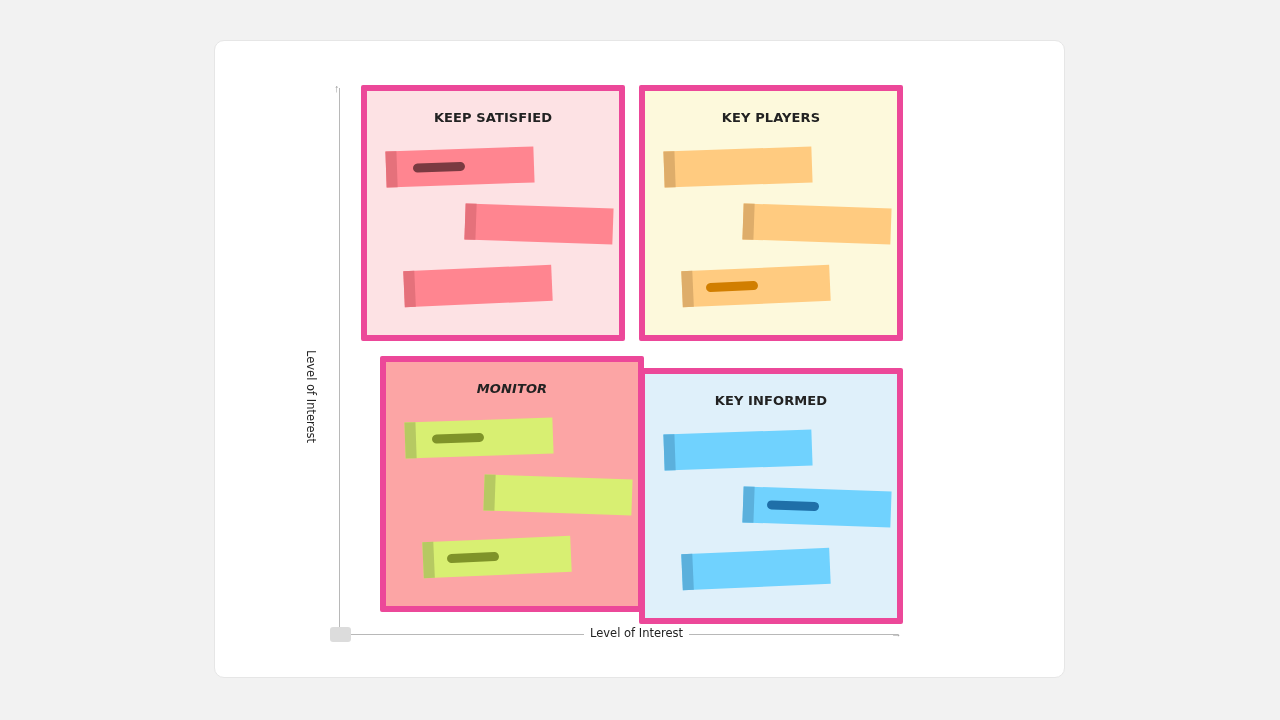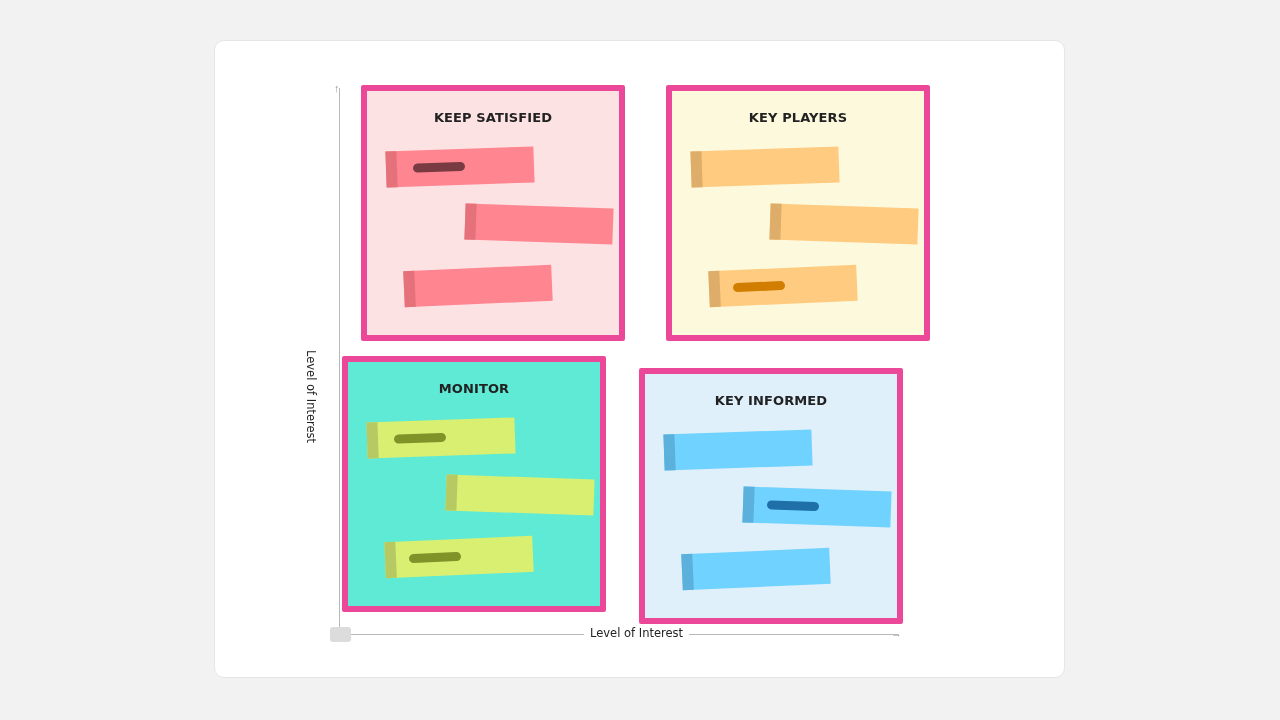--- a/index.html
+++ b/index.html
@@ -37,34 +37,34 @@
       <div class="tab" style="background: rgb(229, 113, 123);"></div>
       <div class="line" style="left: 27px; background: rgb(122, 58, 65);"></div>
     </div>
     <div class="note" style="left: 98px; top: 115px; background: rgb(255, 133, 144); transform: rotate(2deg);">
       <div class="tab" style="background: rgb(229, 113, 123);"></div>
     </div>
     <div class="note" style="left: 37px; top: 177px; background: rgb(255, 133, 144); transform: rotate(-2.5deg);">
       <div class="tab" style="background: rgb(229, 113, 123);"></div>
     </div>
   </div>
-<div class="quad" id="q1" style="left: 666px; top: 85px; background: rgb(253, 249, 220);">
+<div class="quad" id="q1" style="left: 639px; top: 85px; background: rgb(253, 249, 220);">
   <div class="quad-title">KEY PLAYERS</div>
 <div class="note" style="left: 19px; top: 58px; background: rgb(255, 203, 128); transform: rotate(-2deg);">
       <div class="tab" style="background: rgb(222, 173, 106);"></div>
     </div>
     <div class="note" style="left: 98px; top: 115px; background: rgb(255, 203, 128); transform: rotate(2deg);">
       <div class="tab" style="background: rgb(222, 173, 106);"></div>
     </div>
     <div class="note" style="left: 37px; top: 177px; background: rgb(255, 203, 128); transform: rotate(-2.5deg);">
       <div class="tab" style="background: rgb(222, 173, 106);"></div>
       <div class="line" style="left: 24px; background: rgb(209, 126, 0);"></div>
     </div>
   </div>
-<div class="quad" id="q2" style="left: 342px; top: 356px; background: #5eead4;">
+<div class="quad" id="q2" style="left: 380px; top: 356px; background: #fca5a5; font-style: italic;">
   <div class="quad-title">MONITOR</div>
 <div class="note" style="left: 19px; top: 58px; background: rgb(216, 239, 114); transform: rotate(-2deg);">
       <div class="tab" style="background: rgb(182, 201, 98);"></div>
       <div class="line" style="left: 27px; background: rgb(127, 147, 41);"></div>
     </div>
     <div class="note" style="left: 98px; top: 115px; background: rgb(216, 239, 114); transform: rotate(2deg);">
       <div class="tab" style="background: rgb(182, 201, 98);"></div>
     </div>
     <div class="note" style="left: 37px; top: 177px; background: rgb(216, 239, 114); transform: rotate(-2.5deg);">
       <div class="tab" style="background: rgb(182, 201, 98);"></div>

